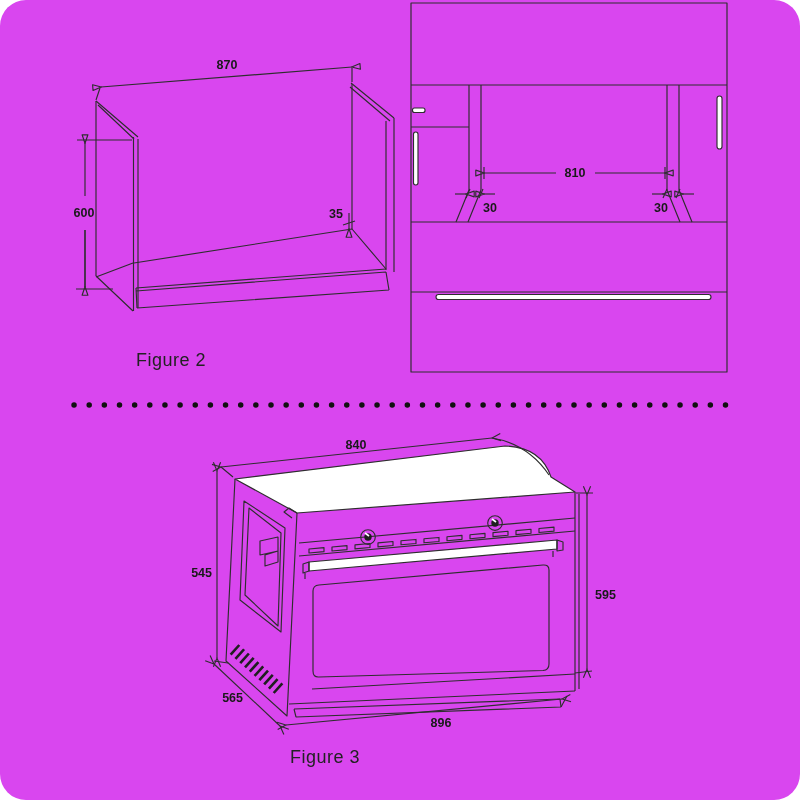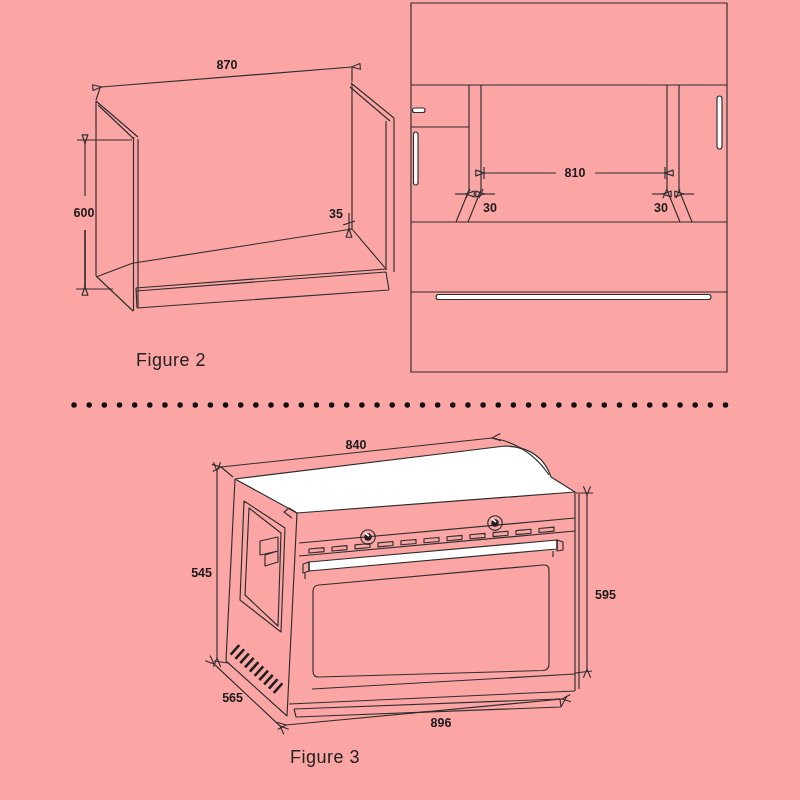--- a/index.html
+++ b/index.html
@@ -1,17 +1,17 @@
 <!DOCTYPE html>
 <html><head>
 <meta charset="utf-8">
 <style>
   html,body{margin:0;padding:0;background:#fff;}
-  .canvas{position:relative;width:800px;height:800px;background:#fca5a5;overflow:hidden;
-          font-family:"Liberation Sans", sans-serif;}
+  .canvas{position:relative;width:800px;height:800px;background:#d946ef;overflow:hidden;
+          font-family:"Liberation Sans", sans-serif;border-radius:26px;}
   svg{position:absolute;inset:0;}
   svg path, svg line, svg rect, svg circle{stroke:#2e2e2e;stroke-width:1.15;fill:none;stroke-linejoin:round;}
   .fw{fill:#ffffff;}
   .dark{fill:#1f1f1f;stroke:none;}
   .dimtxt{font-size:12.5px;font-weight:700;fill:#1a1a1a;stroke:none;}
   .captxt{font-size:18px;font-weight:400;fill:#222222;stroke:none;letter-spacing:.5px;}
   .dots{stroke:#111111;stroke-width:5.4;stroke-dasharray:0.1 15.05;stroke-linecap:round;}
   .slats{stroke:#1f1f1f;stroke-width:13;stroke-dasharray:2.6 3.8;}
   .notch{stroke:#ffffff;stroke-width:1.6;}
 </style>

